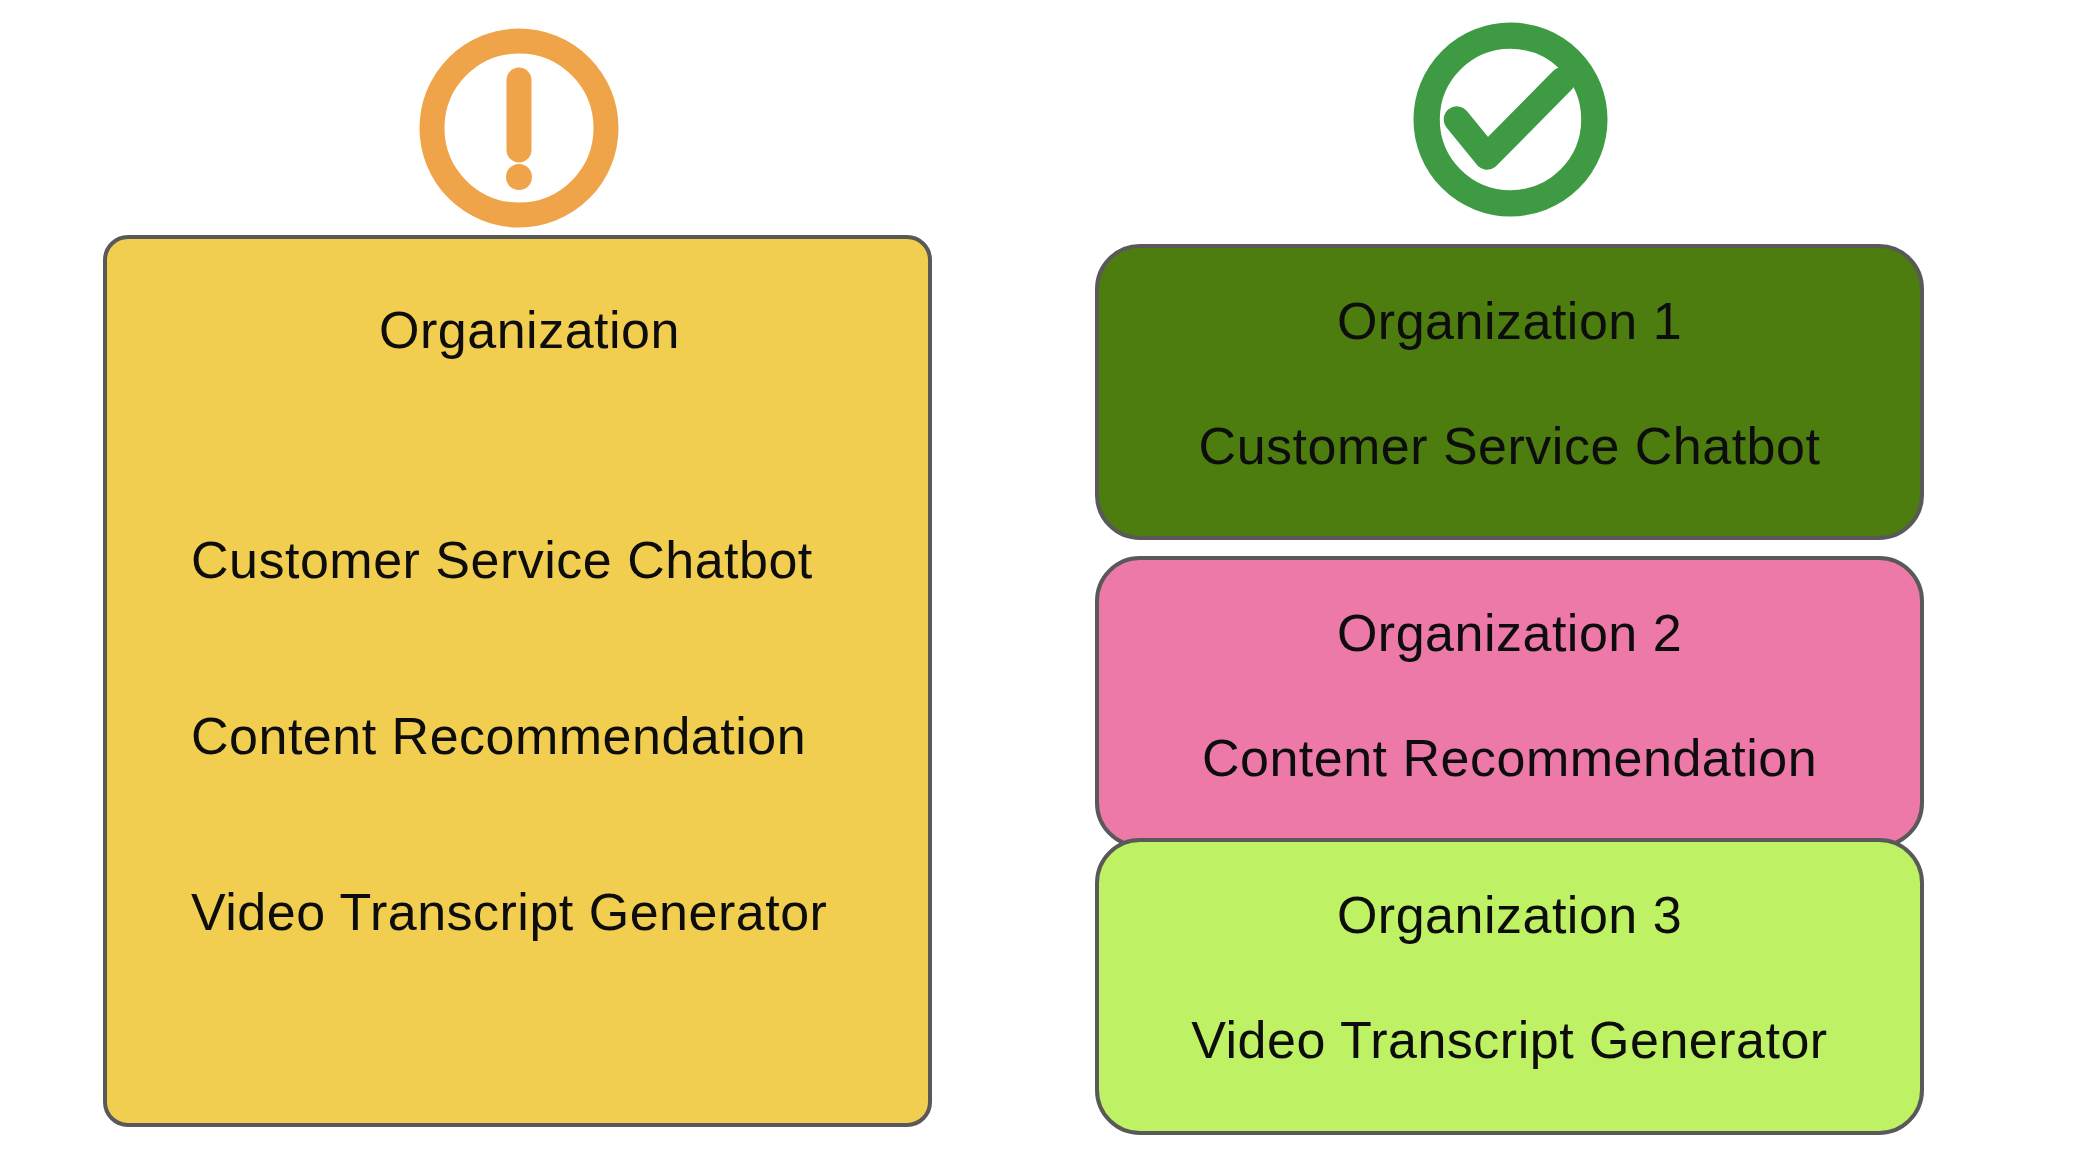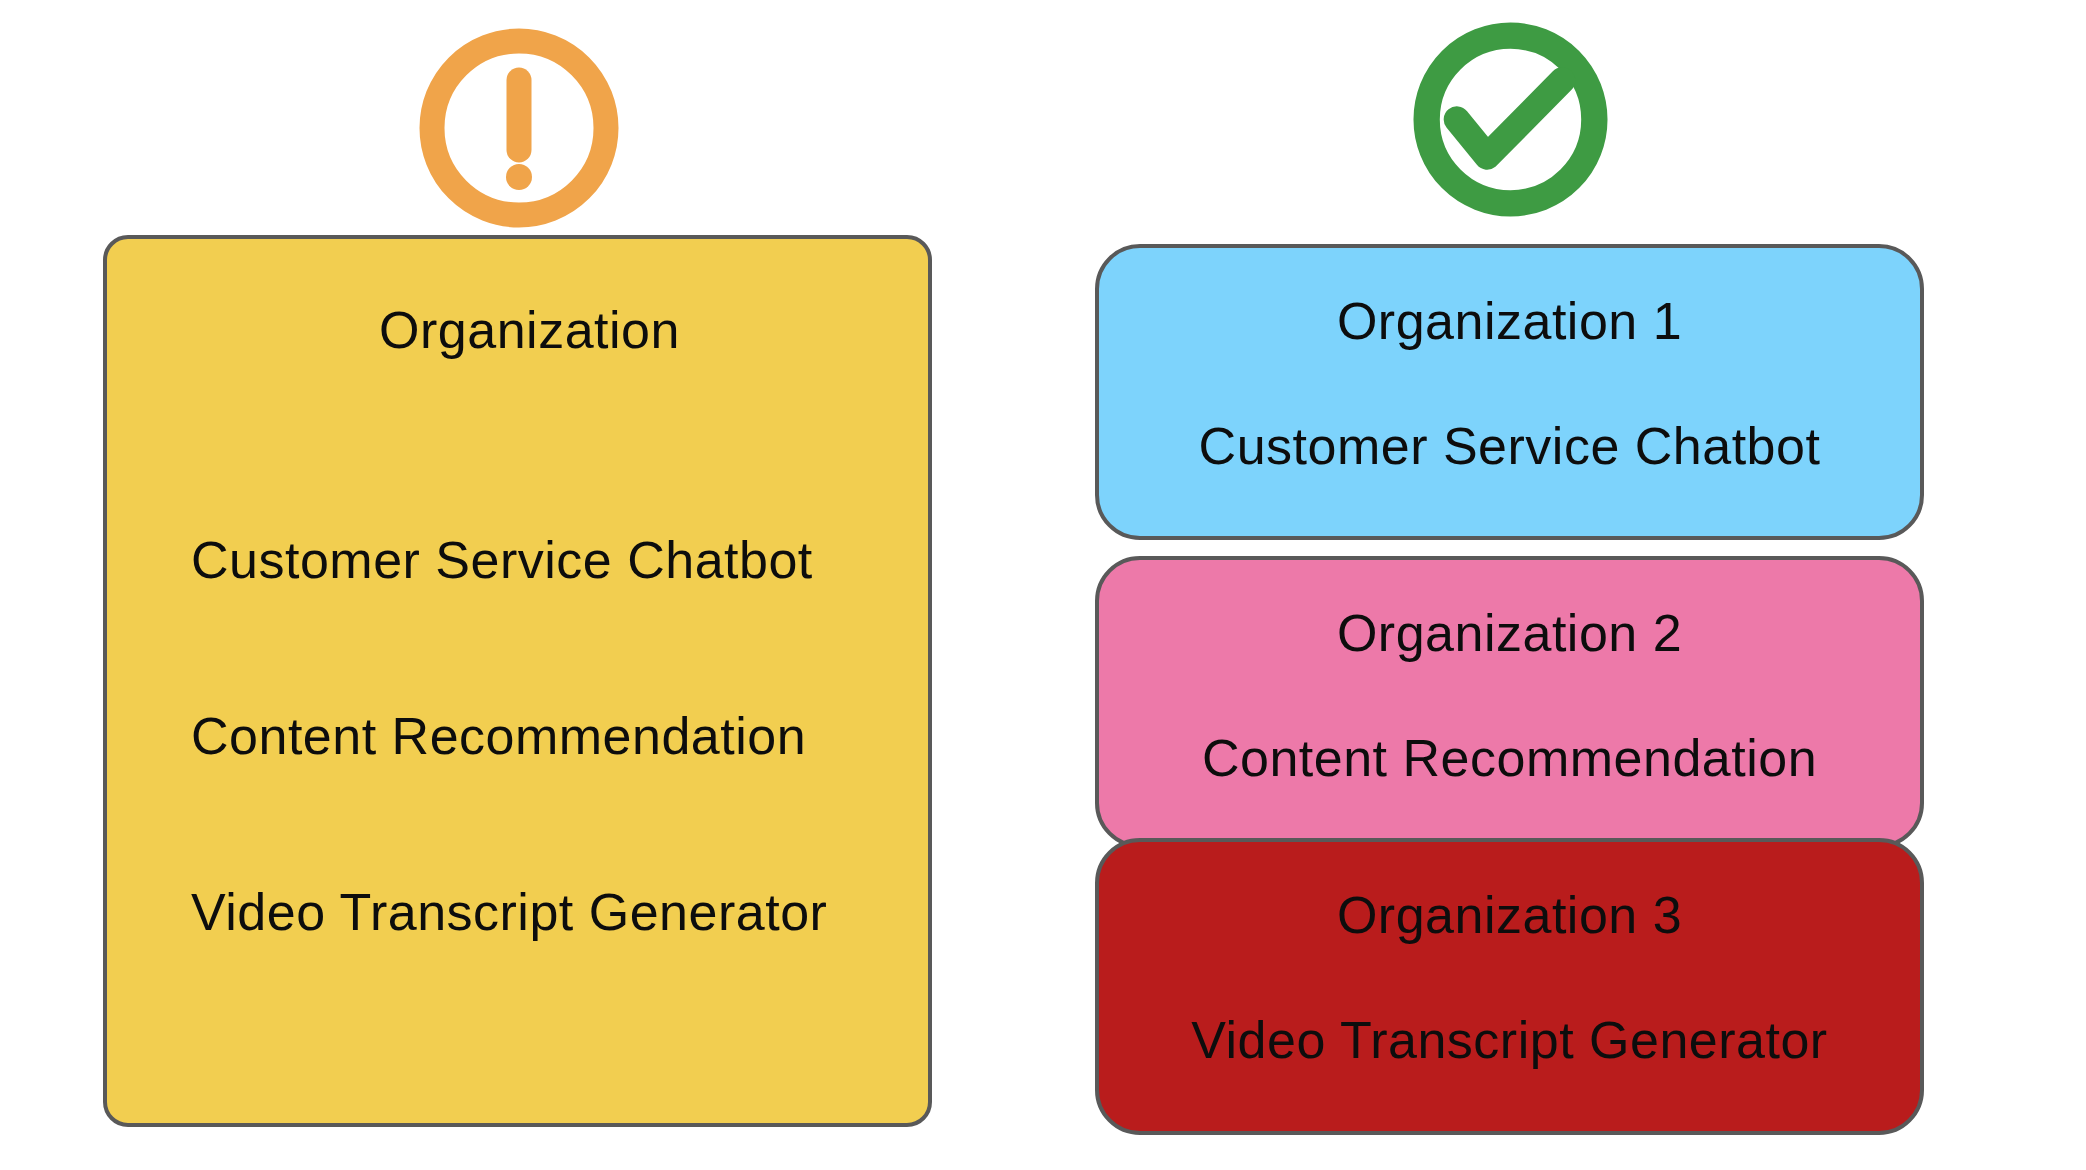--- a/index.html
+++ b/index.html
@@ -113,28 +113,28 @@
 
   <div class="box big-box" style="background-color: rgb(242, 206, 80);">
     <div class="box-title">Organization</div>
     <div class="items">
       <div class="item">Customer Service Chatbot</div>
       <div class="item">Content Recommendation</div>
       <div class="item">Video Transcript Generator</div>
     </div>
   </div>
 
-  <div class="box small-box small-box-1" style="background-color: #7dd3fc;">
+  <div class="box small-box small-box-1" style="background-color: #4d7c0f;">
     <div class="box-title">Organization 1</div>
     <div class="box-item">Customer Service Chatbot</div>
   </div>
 
   <div class="box small-box small-box-2" style="background-color: rgb(237, 121, 169);">
     <div class="box-title">Organization 2</div>
     <div class="box-item">Content Recommendation</div>
   </div>
 
-  <div class="box small-box small-box-3" style="background-color: #b91c1c;">
+  <div class="box small-box small-box-3" style="background-color: #bef264;">
     <div class="box-title">Organization 3</div>
     <div class="box-item">Video Transcript Generator</div>
   </div>
 
 </div>
 
 </body></html>

